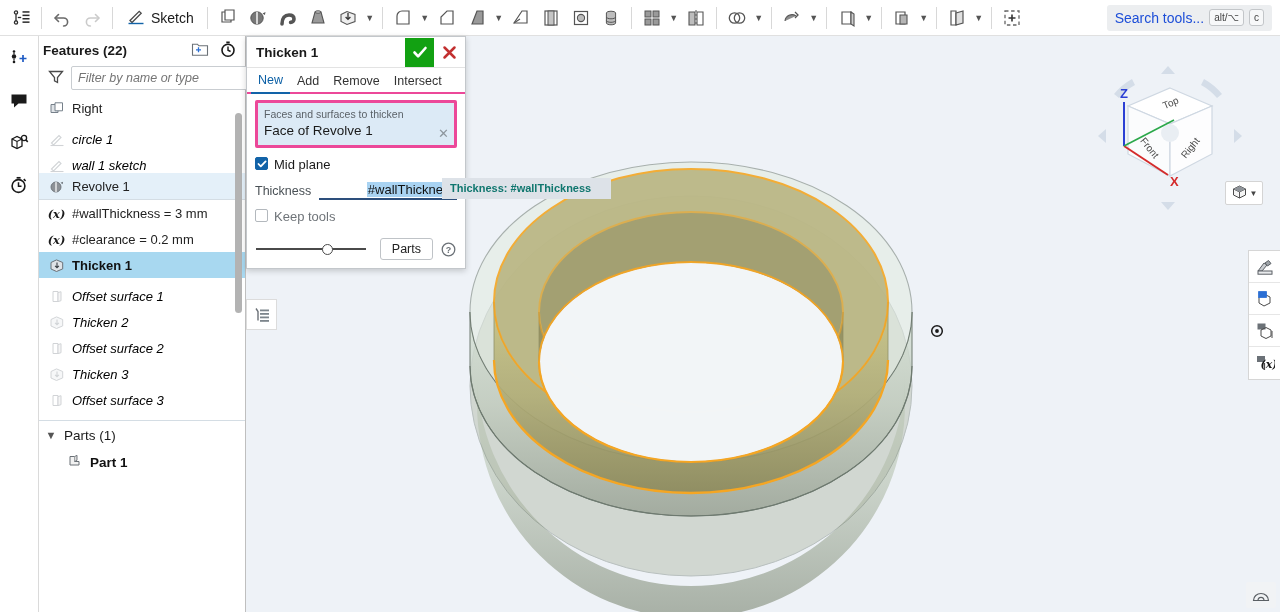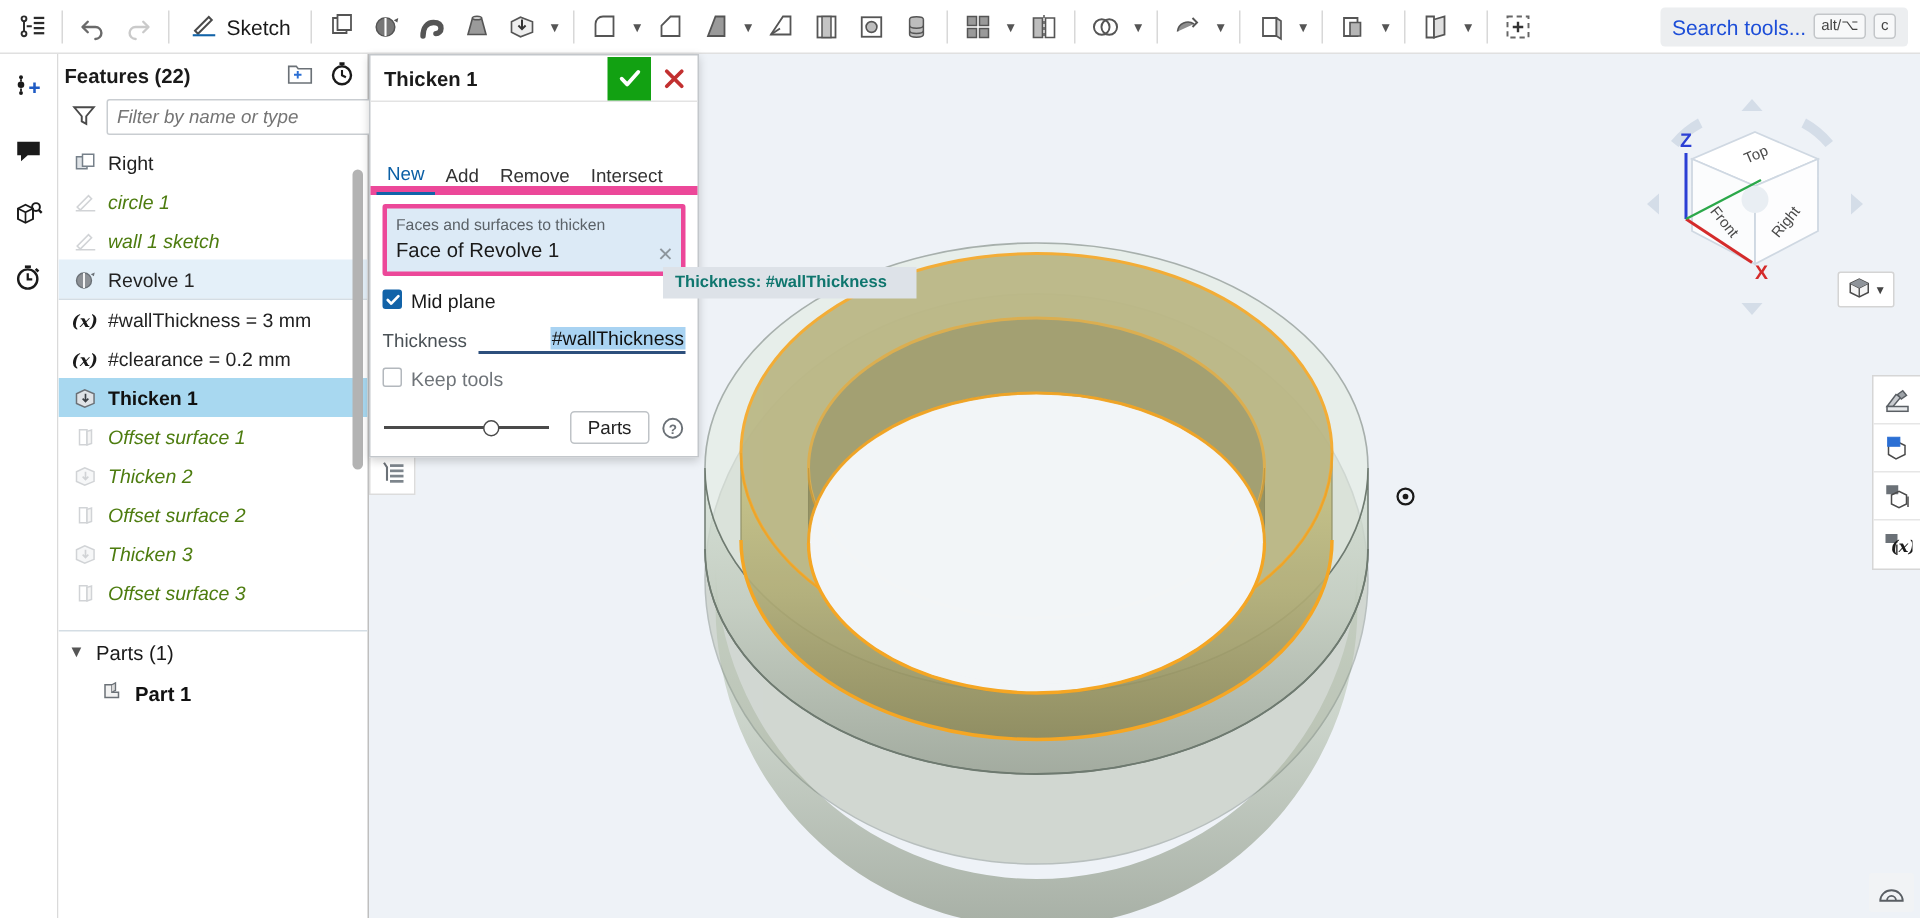--- a/index.html
+++ b/index.html
@@ -84,21 +84,21 @@
     border-radius: 2px; font-size: 12.5px; font-style: italic; color: #ef4444;
     padding: 0 6px; font-family: "Liberation Sans", sans-serif;
   }
   .tree-list { position: relative; flex: 1; overflow: hidden; }
   .tree-item {
     display: flex; align-items: center; gap: 6px;
     height: 26px; padding: 0 4px 0 8px;
     font-size: 13px; color: #222; white-space: nowrap;
   }
   .tree-item .ticon { width: 19px; display: flex; justify-content: center; flex: 0 0 19px; }
-  .tree-item.rolled { color: #4d7c0f; font-style: italic; }
+  .tree-item.rolled { color: #000000; font-style: italic; align-items: flex-end; }
   .tree-item.rolled .ticon { opacity: .45; }
   .tree-item.sel { background: #a8d8f0; font-weight: bold; color: #111; }
   .tree-item.hi { background: #e4f0f9; }
   .tree-sepline { height: 1px; background: #d4dde4; margin: 0 0 0 0; }
   .tree-scroll {
     position: absolute; right: 3px; top: 18px; width: 7px; height: 200px;
     background: #b3b3b3; border-radius: 4px;
   }
   .parts-head {
     display: flex; align-items: center; gap: 7px;
@@ -137,23 +137,22 @@
     width: 29px; height: 29px; background: #12a112;
     display: flex; align-items: center; justify-content: center;
     color: #fff; margin-right: 1px;
   }
   .dlg-cancel {
     width: 28px; height: 29px;
     display: flex; align-items: center; justify-content: center;
     color: #c23030; margin-right: 2px;
   }
   .dlg-tabs {
-    display: flex; height: 26px; border-bottom: 6px solid #ec4899;
+    display: flex; height: 26px; border-bottom: 2px solid #ec4899;
     padding: 0 4px;
-    margin-top: 36px;
   }
   .dlg-tab {
     font-size: 12.5px; color: #333; padding: 0 7px;
     display: flex; align-items: center; height: 26px;
   }
   .dlg-tab.active { color: #0b5fa5; border-bottom: 2px solid #1263a8; font-weight: normal; }
   .dlg-body { padding: 6px 8px 8px 8px; }
   .sel-box {
     border: 3px solid #ec4899; background: #dceaf6;
     border-radius: 2px; padding: 4px 6px 5px 6px;

